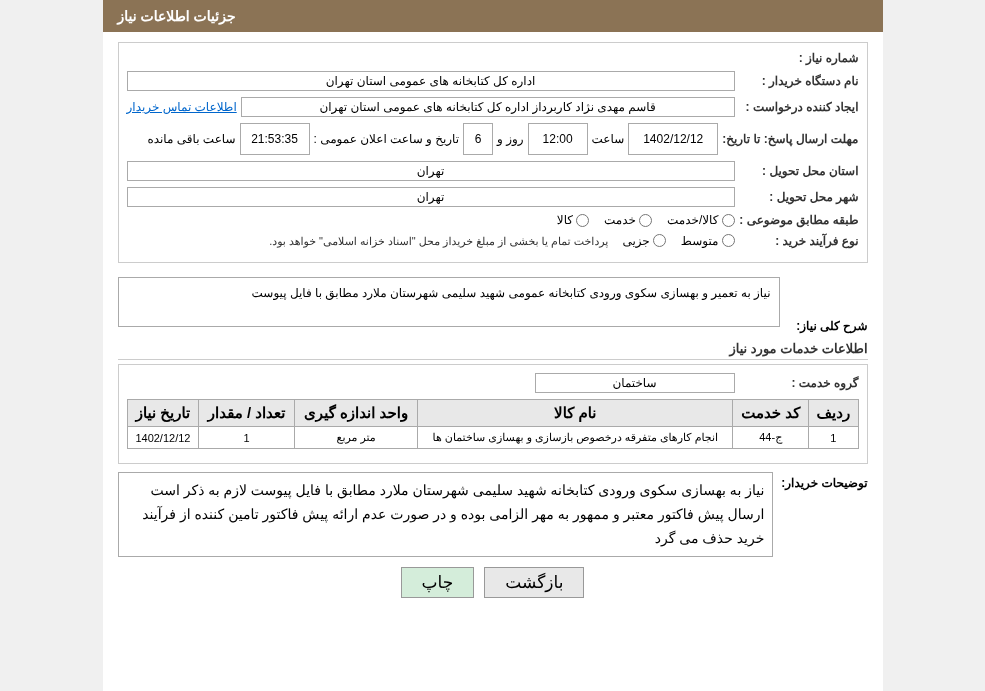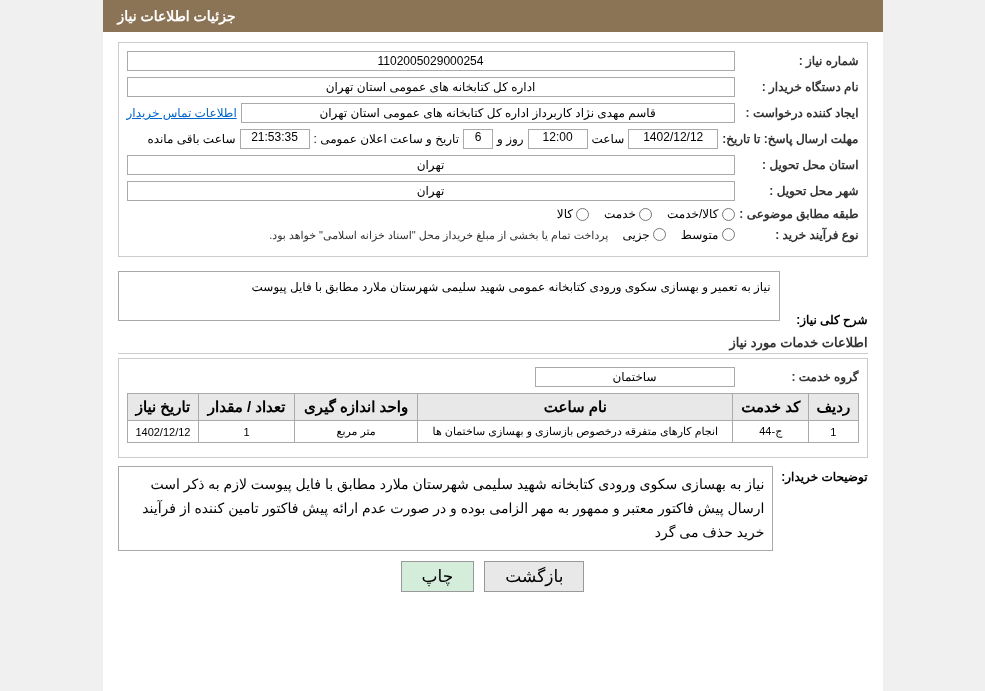--- a/index.html
+++ b/index.html
@@ -61,21 +61,21 @@
     }
     .link-text {
       color: #0066cc;
       text-decoration: underline;
       cursor: pointer;
       text-align: right;
     }
     .small-box {
       border: 1px solid #aaa;
       background: #fff;
-      padding: 0 6px;
+      padding: 8px 6px;
       min-height: 20px;
       text-align: center;
     }
     .section-title {
       font-weight: bold;
       font-size: 13px;
       color: #333;
       margin: 8px 0 4px 0;
       border-bottom: 1px solid #ccc;
       padding-bottom: 3px;
@@ -159,21 +159,20 @@
   <div class="header-bar">
     <span>جزئیات اطلاعات نیاز</span>
   </div>
 
   <div class="content-area">
 
     <div class="info-section">
 
       <div class="row">
         <span class="label">شماره نیاز :</span>
-        <div class="value-box number">1102005029000254</div>
       </div>
 
       <div class="row">
         <span class="label">نام دستگاه خریدار :</span>
         <div class="value-box">اداره کل کتابخانه های عمومی استان تهران</div>
       </div>
 
       <div class="row">
         <span class="label">ایجاد کننده درخواست :</span>
         <div class="value-box">قاسم مهدی نژاد کاربرداز اداره کل کتابخانه های عمومی استان تهران</div>
@@ -247,21 +246,21 @@
       <div class="row">
         <span class="label">گروه خدمت :</span>
         <div class="value-box" style="max-width:200px;">ساختمان</div>
       </div>
 
       <table class="services-table">
         <thead>
           <tr>
             <th>ردیف</th>
             <th>کد خدمت</th>
-            <th>نام ساعت</th>
+            <th>نام کالا</th>
             <th>واحد اندازه گیری</th>
             <th>تعداد / مقدار</th>
             <th>تاریخ نیاز</th>
           </tr>
         </thead>
         <tbody id="services-tbody">
         <tr>
               <td>1</td>
               <td>ج-44</td>
               <td>انجام کارهای متفرقه درخصوص بازسازی و بهسازی ساختمان ها</td>

